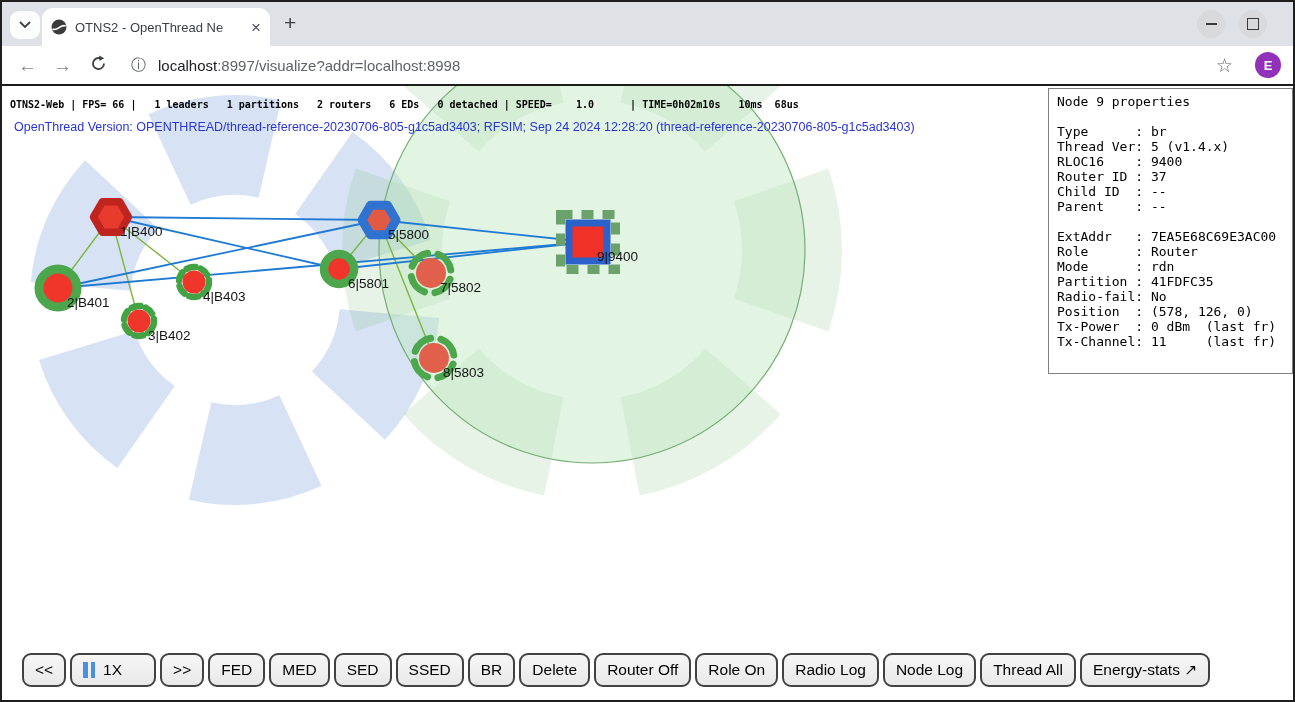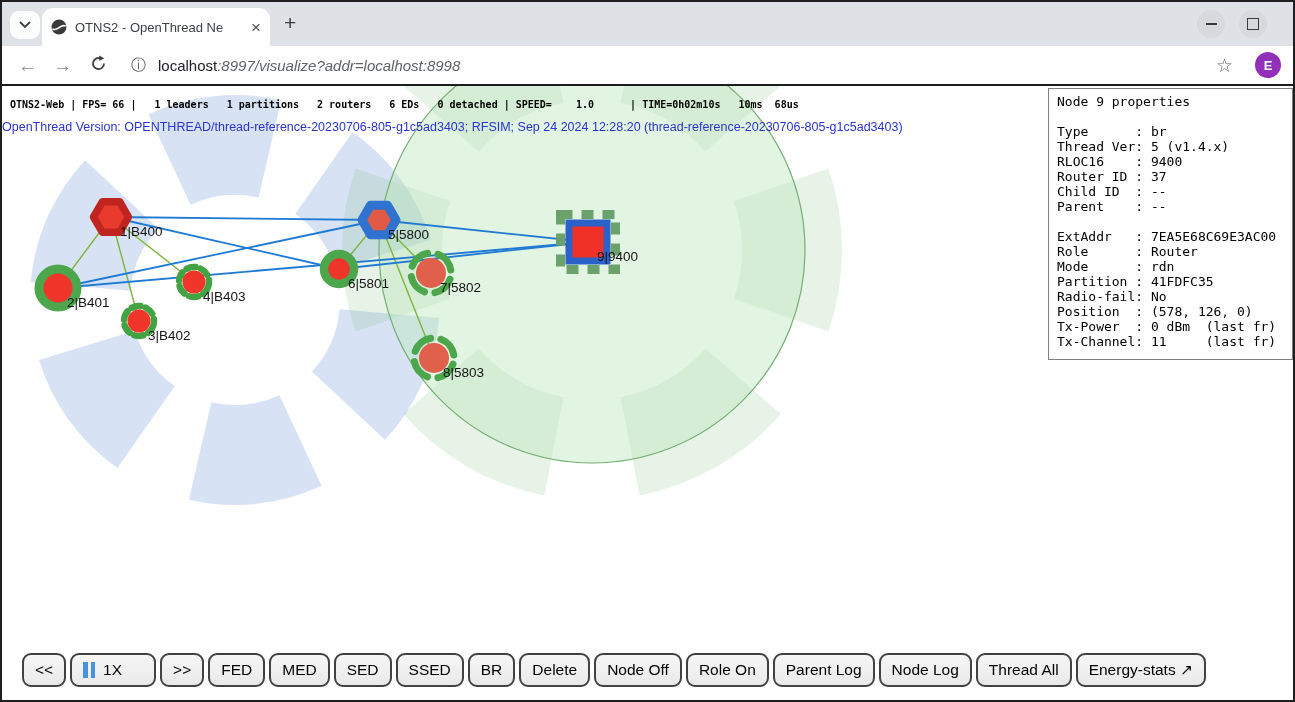--- a/index.html
+++ b/index.html
@@ -20,33 +20,33 @@
   .wc1{right:68px;}.wc2{right:26px;}
   .wc .dash{width:11px;height:2px;background:#3a3a3a;}
   .wc .sq{width:10px;height:10px;border:1.6px solid #3a3a3a;}
   
   .navbar{height:40px;background:#fff;border-bottom:2px solid #1c1c1c;display:flex;align-items:center;box-sizing:border-box;}
   .nav-ic{font-size:19px;color:#80858a;margin-left:16px;line-height:1;}
   .nav-refresh{color:#3c4043;margin-left:18px;}
   .url-info{font-size:15px;color:#5f6368;margin-left:24px;}
   .url-text{font-size:15px;margin-left:12px;white-space:nowrap;}
   .url-host{color:#202124;text-align:center;}
-  .url-rest{color:#5f6368;font-style:italic;}
+  .url-rest{color:#5f6368;}
   .nav-spacer{flex:1;}
   .star{font-size:19px;color:#5f6368;margin-right:22px;}
   .avatar{width:26px;height:26px;border-radius:50%;background:#9330ba;color:#fff;font-size:13px;
     display:flex;align-items:center;justify-content:center;margin-right:12px;font-weight:bold;}
   
   .content{position:relative;height:614px;background:#fff;overflow:hidden;}
   .topo-svg{position:absolute;left:0;top:0;}
   .statusline{position:absolute;left:8px;top:13px;font-family:"DejaVu Sans Mono",monospace;
     font-size:10px;font-weight:bold;color:#000;white-space:pre;z-index:3;}
-  .versionline{position:absolute;left:0;top:34px;font-size:12.5px;color:#2a35cf;white-space:pre;z-index:3;}
+  .versionline{position:absolute;left:12px;top:34px;font-size:12.5px;color:#2a35cf;white-space:pre;z-index:3;}
   .props{position:absolute;left:1046px;top:2px;width:245px;box-sizing:border-box;background:#fff;
-    border:1px solid #7f7f7f;padding:5px 8px 10px 8px;font-family:"DejaVu Sans Mono",monospace;
+    border:1px solid #7f7f7f;padding:5px 8px 24px 8px;font-family:"DejaVu Sans Mono",monospace;
     font-size:13px;line-height:15px;color:#000;white-space:pre;z-index:3;}
   
   .toolbar{position:absolute;left:20px;bottom:13px;display:flex;align-items:center;z-index:4;}
   .tb{display:flex;align-items:center;height:34px;box-sizing:border-box;border:2.5px solid #424242;
     border-radius:9px;background:linear-gradient(#f6f6f6,#e9e9e9);color:#000;font-family:"Liberation Sans",sans-serif;
     font-size:15.5px;padding:0 11px;margin-right:4px;white-space:nowrap;}
   .tb-speed{min-width:86px;justify-content:flex-start;text-align:right;}
   .pause-icon{display:inline-flex;margin-right:5px;}
   .pause-icon i{display:block;width:4.5px;height:16px;background:#4a90e2;margin-right:3px;}
 </style>
@@ -193,27 +193,27 @@
         <button class="tb">
           <span>SSED</span>
         </button>
         <button class="tb">
           <span>BR</span>
         </button>
         <button class="tb">
           <span>Delete</span>
         </button>
         <button class="tb">
-          <span>Node Off</span>
+          <span>Router Off</span>
         </button>
         <button class="tb">
           <span>Role On</span>
         </button>
         <button class="tb">
-          <span>Parent Log</span>
+          <span>Radio Log</span>
         </button>
         <button class="tb">
           <span>Node Log</span>
         </button>
         <button class="tb">
           <span>Thread All</span>
         </button>
         <button class="tb">
           <span>Energy-stats ↗</span>
         </button>

